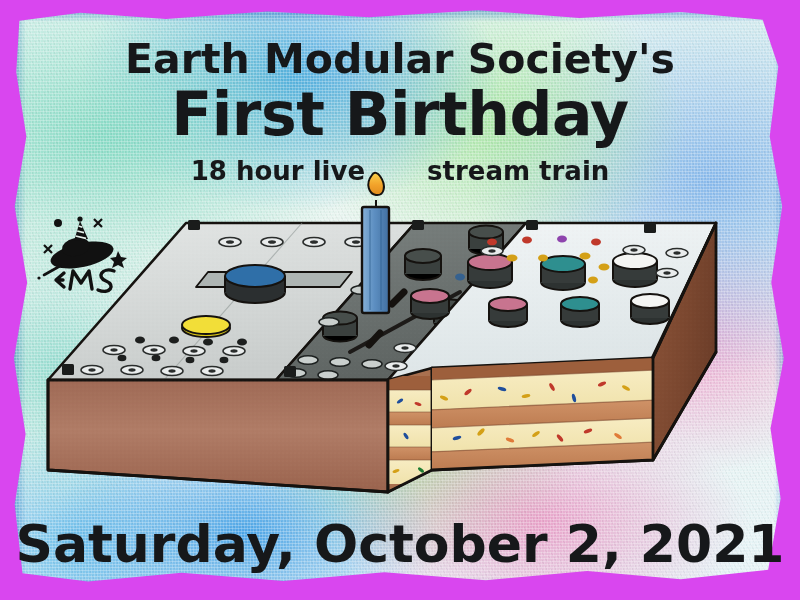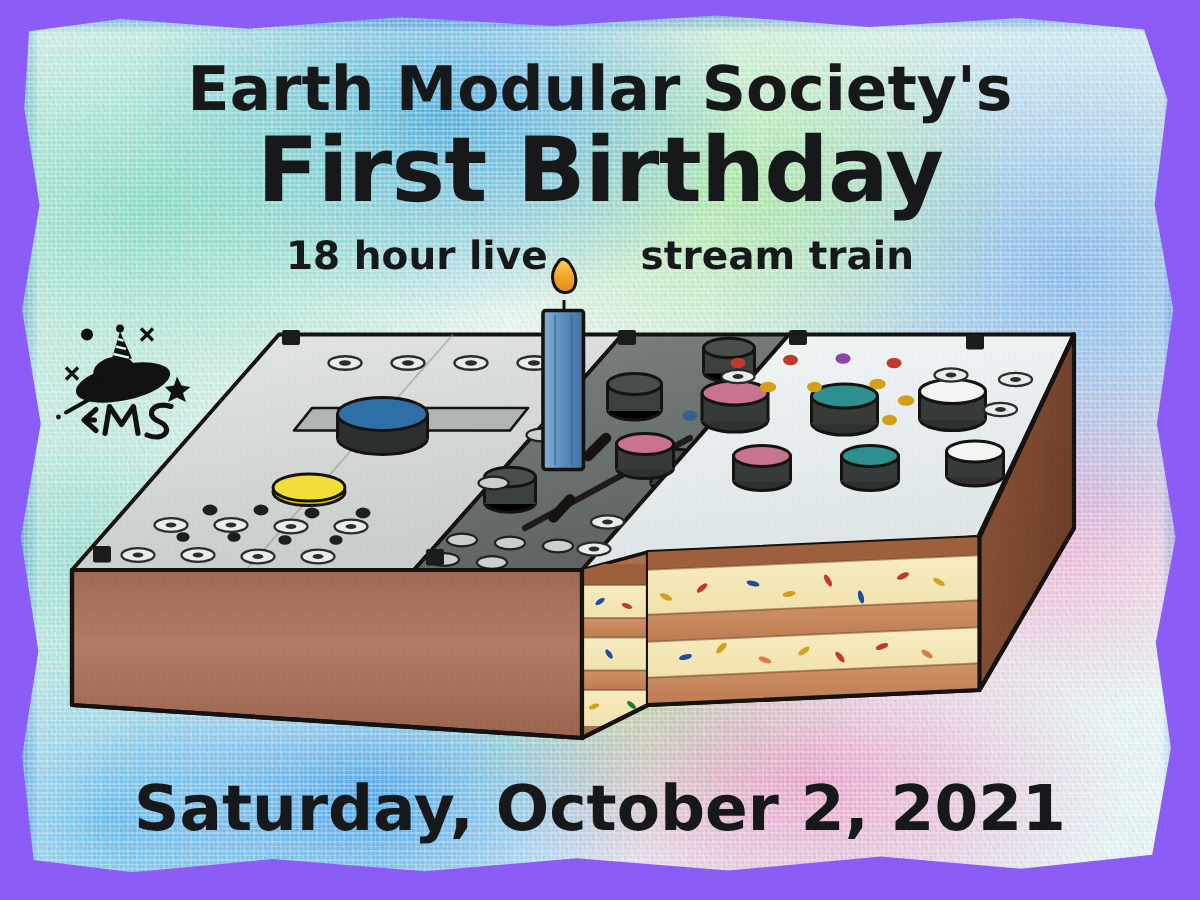--- a/index.html
+++ b/index.html
@@ -6,21 +6,21 @@
   html,body{margin:0;padding:0;}
   body{
     width:800px;height:600px;
     background:#ffffff;
     font-family:"DejaVu Sans", sans-serif;
     overflow:hidden;
   }
   #poster{
     position:relative;
     width:800px;height:600px;
-    background:#8b5cf6;
+    background:#d946ef;
     overflow:hidden;
   }
   
   .wash-wrap{
     position:absolute;
     left:10px;top:8px;
     width:780px;height:584px;
   }
   .wash{
     position:absolute;inset:0;
@@ -69,21 +69,21 @@
     color:#16181a;
     font-family:"DejaVu Sans", sans-serif;
     font-weight:bold;
     letter-spacing:.5px;
     white-space:nowrap;
     line-height:1;
   }
   #line1{ top:39px; font-size:41px; letter-spacing:0px;}
   #line2{ top:84px; font-size:60px; letter-spacing:-0.5px;}
   #line3{ top:158px; font-size:26px; letter-spacing:0px;}
-  #line4{ top:518px; font-size:42px; letter-spacing:0px;}
+  #line4{ top:518px; font-size:52px; letter-spacing:0px;}
   #line3 .gap{ display:inline-block; width:62px;}
 
   
   #ems-logo{ position:absolute; left:30px; top:205px; width:110px; height:95px;}
 
   
   #cake{ position:absolute; left:40px; top:170px; width:720px; height:350px;}
   .ink{ stroke:#15120f; stroke-linejoin:round; stroke-linecap:round;}
 </style>
 </head>

